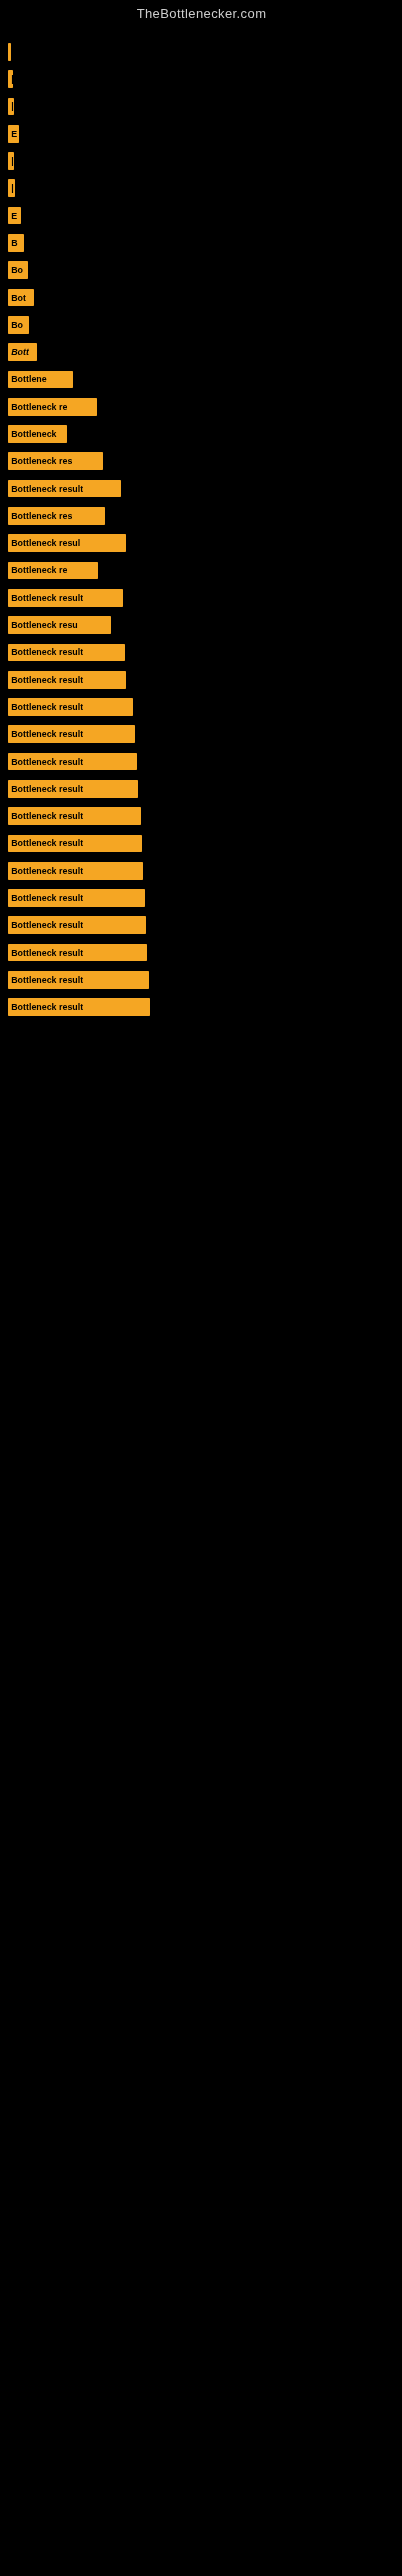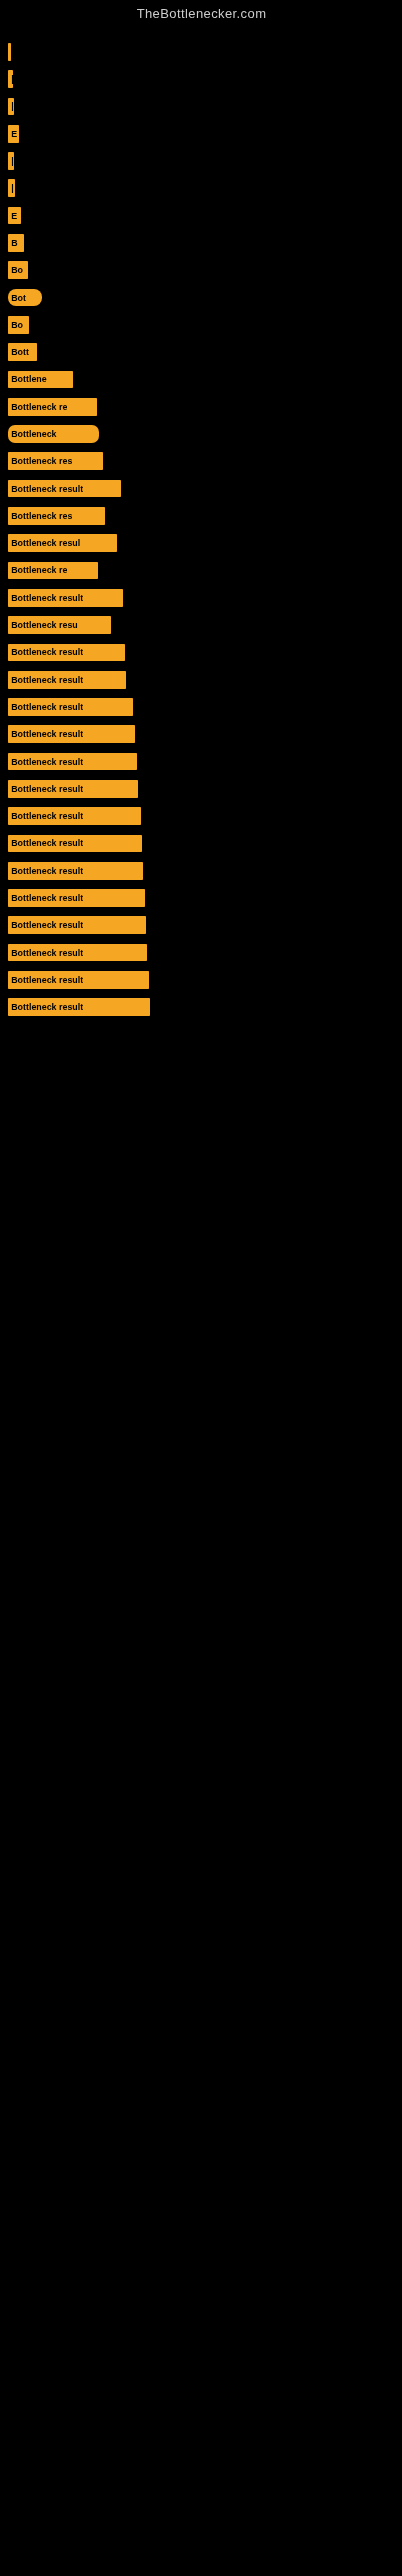--- a/index.html
+++ b/index.html
@@ -90,66 +90,66 @@
       <div class="bar" style="width: 16px;">
         <span class="bar-label">B</span>
       </div>
     </div>
     <div class="bar-row">
       <div class="bar" style="width: 20px;">
         <span class="bar-label">Bo</span>
       </div>
     </div>
     <div class="bar-row">
-      <div class="bar" style="width: 34px; border-radius: 8px;">
+      <div class="bar" style="width: 26px;">
         <span class="bar-label">Bot</span>
       </div>
     </div>
     <div class="bar-row">
       <div class="bar" style="width: 21px;">
         <span class="bar-label">Bo</span>
       </div>
     </div>
     <div class="bar-row">
-      <div class="bar" style="width: 29px;">
+      <div class="bar" style="width: 29px; font-style: italic;">
         <span class="bar-label">Bott</span>
       </div>
     </div>
     <div class="bar-row">
       <div class="bar" style="width: 65px;">
         <span class="bar-label">Bottlene</span>
       </div>
     </div>
     <div class="bar-row">
       <div class="bar" style="width: 89px;">
         <span class="bar-label">Bottleneck re</span>
       </div>
     </div>
     <div class="bar-row">
-      <div class="bar" style="width: 91px; border-radius: 7px;">
+      <div class="bar" style="width: 59px;">
         <span class="bar-label">Bottleneck</span>
       </div>
     </div>
     <div class="bar-row">
       <div class="bar" style="width: 95px;">
         <span class="bar-label">Bottleneck res</span>
       </div>
     </div>
     <div class="bar-row">
       <div class="bar" style="width: 113px;">
         <span class="bar-label">Bottleneck result</span>
       </div>
     </div>
     <div class="bar-row">
       <div class="bar" style="width: 97px;">
         <span class="bar-label">Bottleneck res</span>
       </div>
     </div>
     <div class="bar-row">
-      <div class="bar" style="width: 109px;">
+      <div class="bar" style="width: 118px;">
         <span class="bar-label">Bottleneck resul</span>
       </div>
     </div>
     <div class="bar-row">
       <div class="bar" style="width: 90px;">
         <span class="bar-label">Bottleneck re</span>
       </div>
     </div>
     <div class="bar-row">
       <div class="bar" style="width: 115px;">

